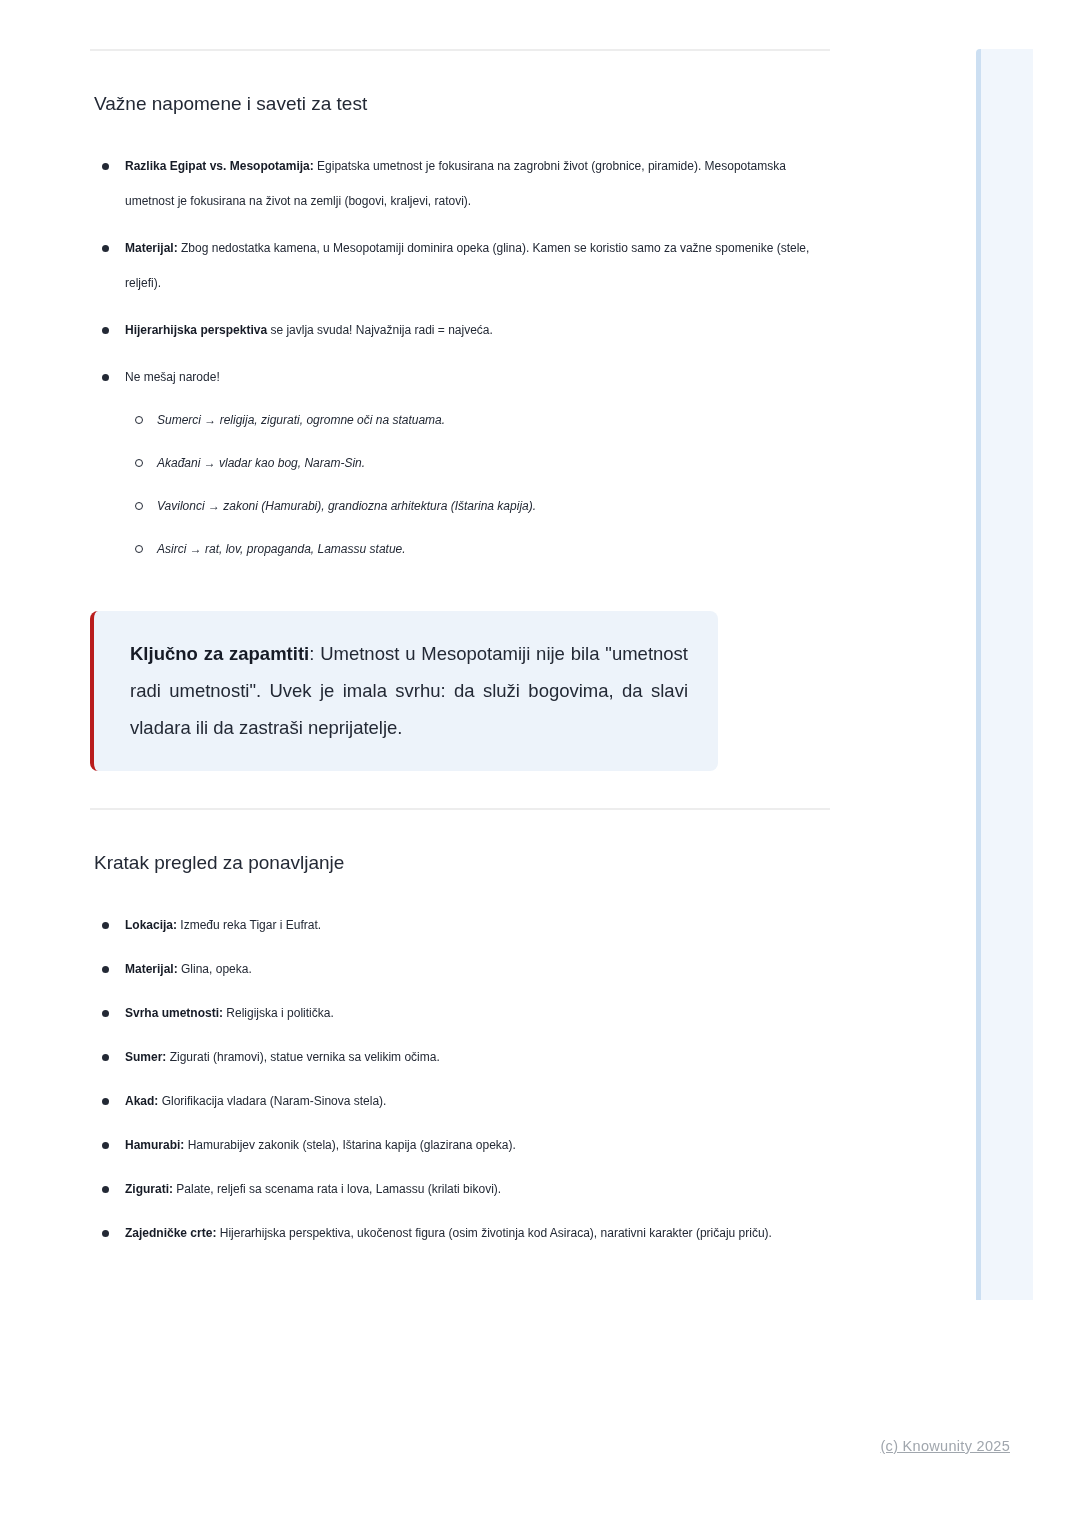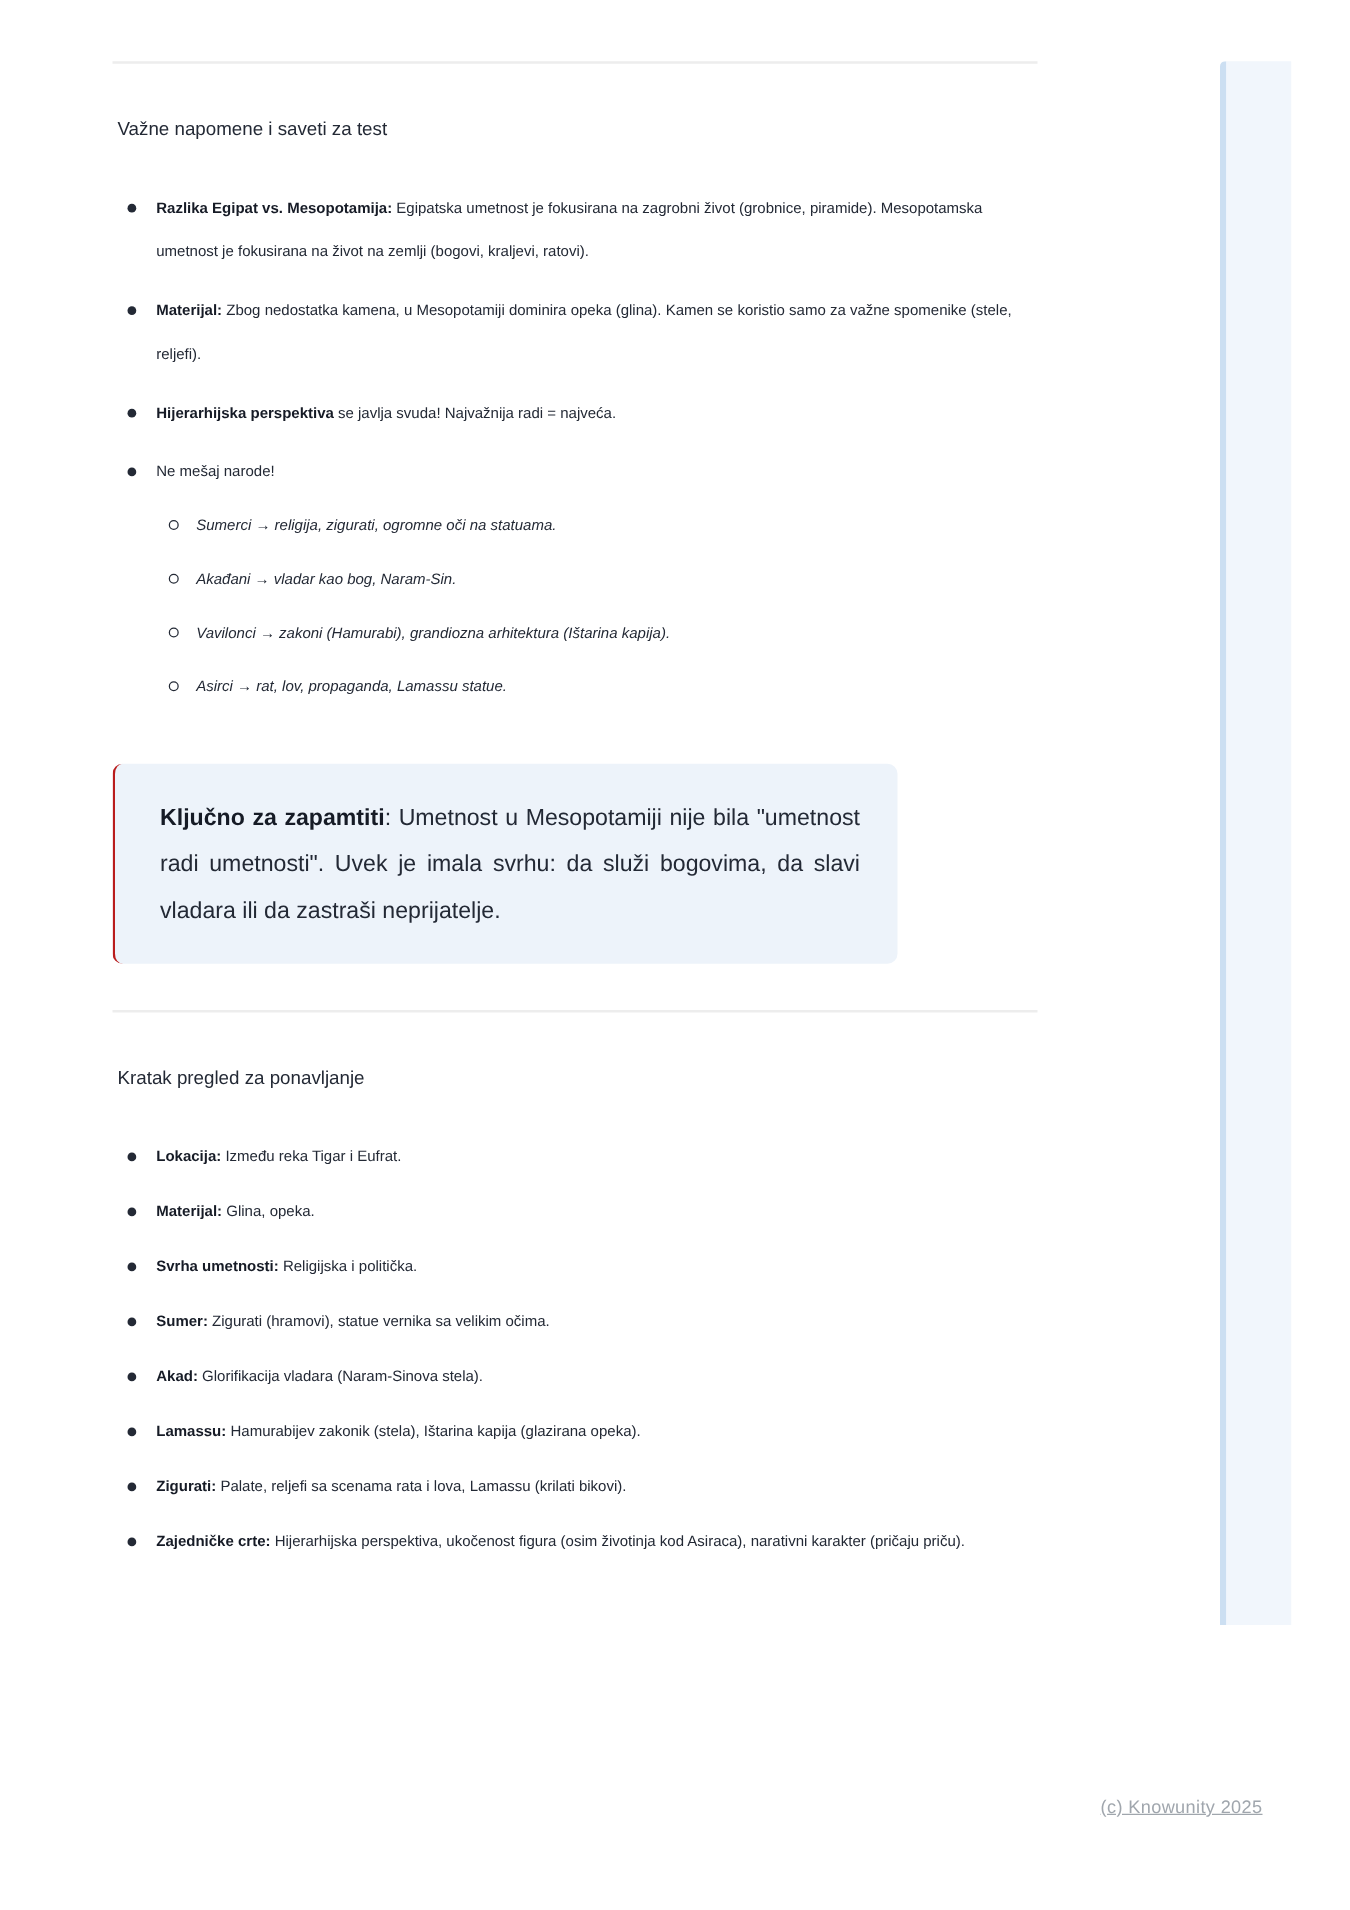--- a/index.html
+++ b/index.html
@@ -26,21 +26,21 @@
   .divider {
     border: none;
     height: 2px;
     background: #ededed;
     margin: 0;
   }
   .divider-mid {
     margin-top: 37px;
   }
   h2.heading {
-    font-size: 15px;
+    font-size: 19px;
     font-weight: 400;
     color: #232935;
     margin: 40px 0 0 4px;
     line-height: 26px;
   }
   ul.blist {
     list-style: none;
     margin: 32px 0 0 0;
     padding: 0;
     font-size: 12px;
@@ -90,21 +90,21 @@
     height: 6px;
     border-radius: 50%;
     border: 1.6px solid #232935;
     background: transparent;
   }
   .callout {
     margin-top: 44px;
     width: 628px;
     box-sizing: border-box;
     background: #edf3fa;
-    border-left: 2px solid #b91c1c;
+    border-left: 4px solid #b91c1c;
     border-radius: 8px;
     padding: 24px 30px 25px 36px;
   }
   .callout p {
     margin: 0;
     font-size: 18.5px;
     line-height: 37px;
     text-align: justify;
     color: #232935;
   }
@@ -204,21 +204,21 @@
       <li>
         <span class="bullet-dot"></span>
         <p class="li-text"><b>Sumer:</b><span> Zigurati (hramovi), statue vernika sa velikim očima.</span></p>
       </li>
       <li>
         <span class="bullet-dot"></span>
         <p class="li-text"><b>Akad:</b><span> Glorifikacija vladara (Naram-Sinova stela).</span></p>
       </li>
       <li>
         <span class="bullet-dot"></span>
-        <p class="li-text"><b>Lamassu:</b><span> Hamurabijev zakonik (stela), Ištarina kapija (glazirana opeka).</span></p>
+        <p class="li-text"><b>Hamurabi:</b><span> Hamurabijev zakonik (stela), Ištarina kapija (glazirana opeka).</span></p>
       </li>
       <li>
         <span class="bullet-dot"></span>
         <p class="li-text"><b>Zigurati:</b><span> Palate, reljefi sa scenama rata i lova, Lamassu (krilati bikovi).</span></p>
       </li>
       <li>
         <span class="bullet-dot"></span>
         <p class="li-text"><b>Zajedničke crte:</b><span> Hijerarhijska perspektiva, ukočenost figura (osim životinja kod Asiraca), narativni karakter (pričaju priču).</span></p>
       </li>
     </ul>

